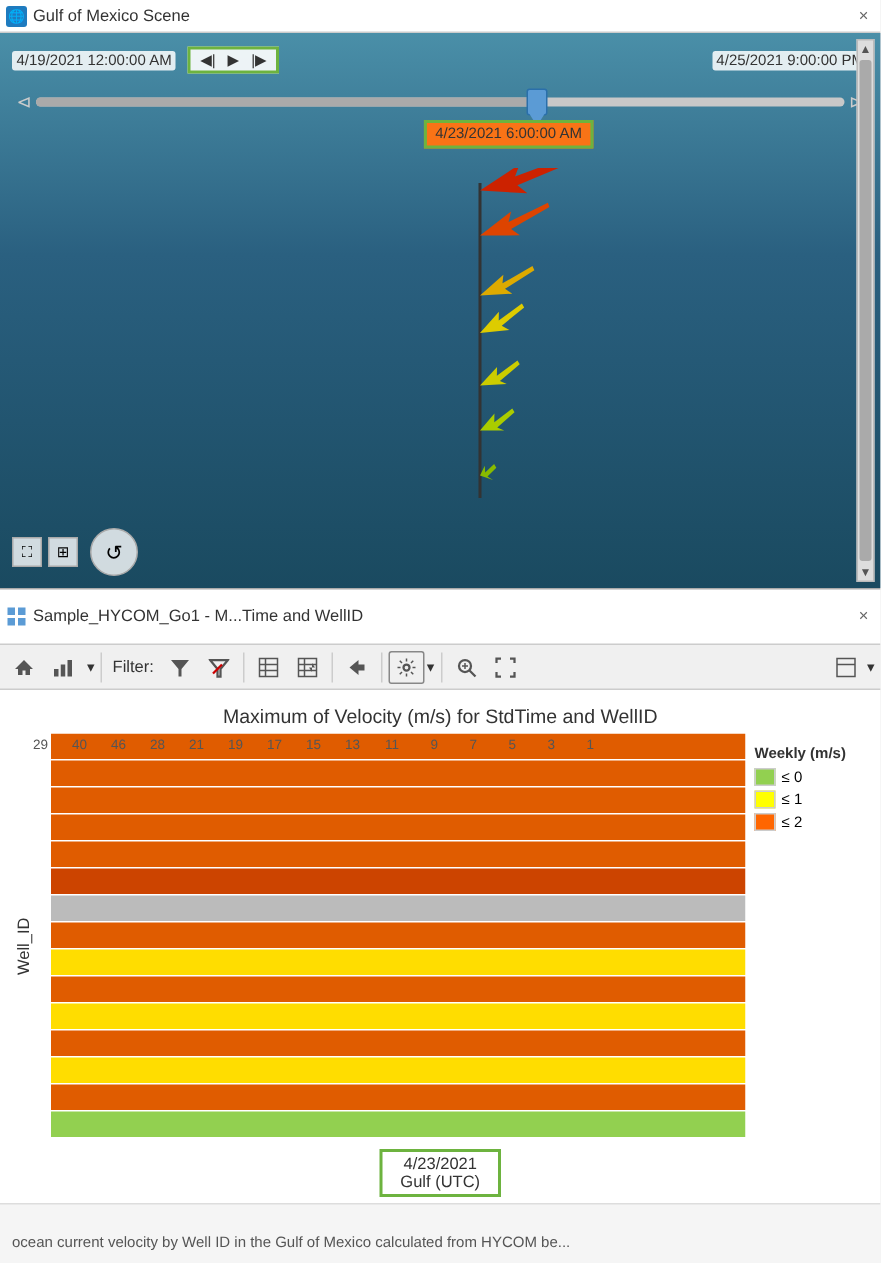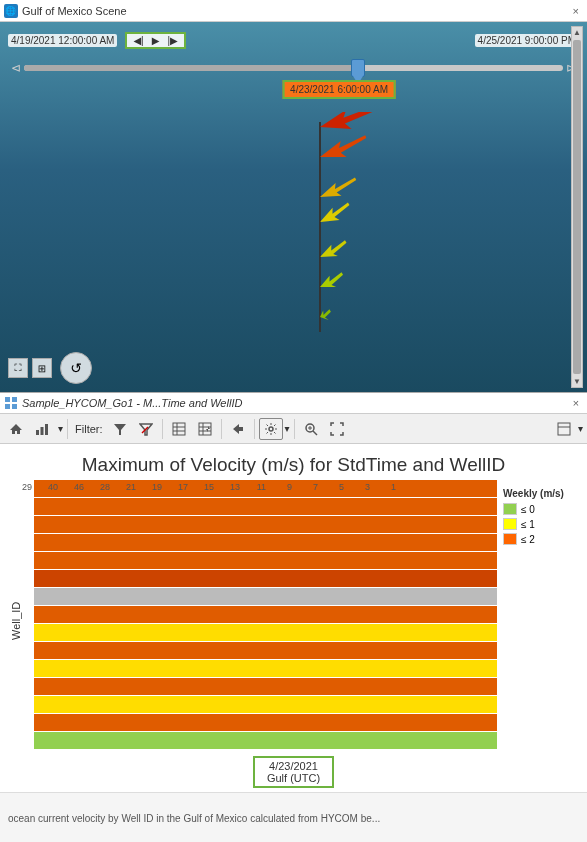--- a/index.html
+++ b/index.html
@@ -198,23 +198,22 @@
       background: #f5f5f5;
       width: 587px;
     }
 
     .panel-title-bar {
       display: flex;
       align-items: center;
       background: #ffffff;
       border-bottom: 1px solid #ccc;
       border-top: 1px solid #aaa;
-      height: 22px;
+      height: 38px;
       padding: 0 4px;
-      font-style: italic;
     }
     .panel-title-icon {
       width: 14px;
       height: 14px;
       margin-right: 4px;
       color: #666;
     }
     .panel-title-text {
       font-size: 11px;
       color: #333;
@@ -246,21 +245,21 @@
     .filter-label { font-size: 11px; color: #333; margin: 0 3px; }
 
     
     .chart-container {
       padding: 6px 0 0 0;
       background: white;
       position: relative;
     }
     .chart-title {
       text-align: center;
-      font-size: 19px;
+      font-size: 13px;
       font-weight: normal;
       color: #333;
       padding: 4px 0;
     }
 
     .chart-body {
       display: flex;
       margin-left: 10px;
     }
 

